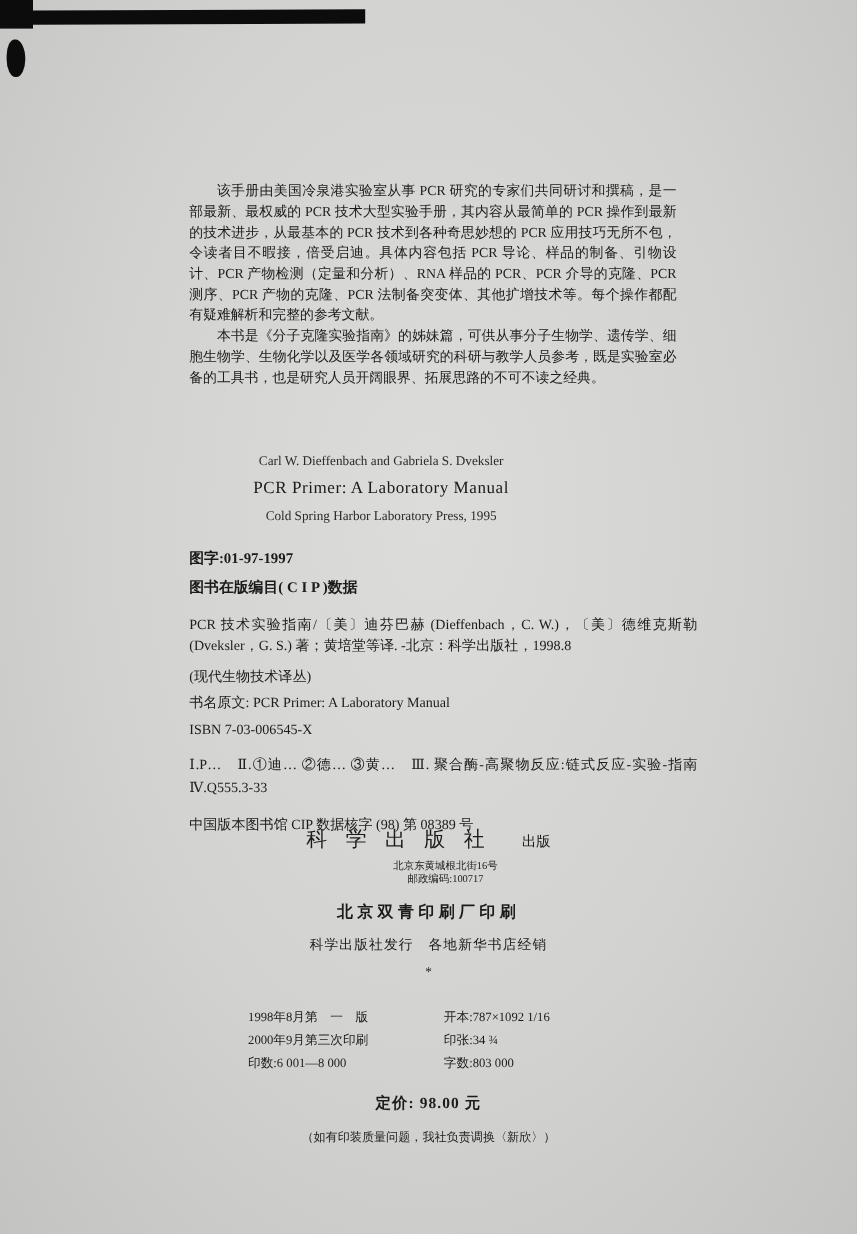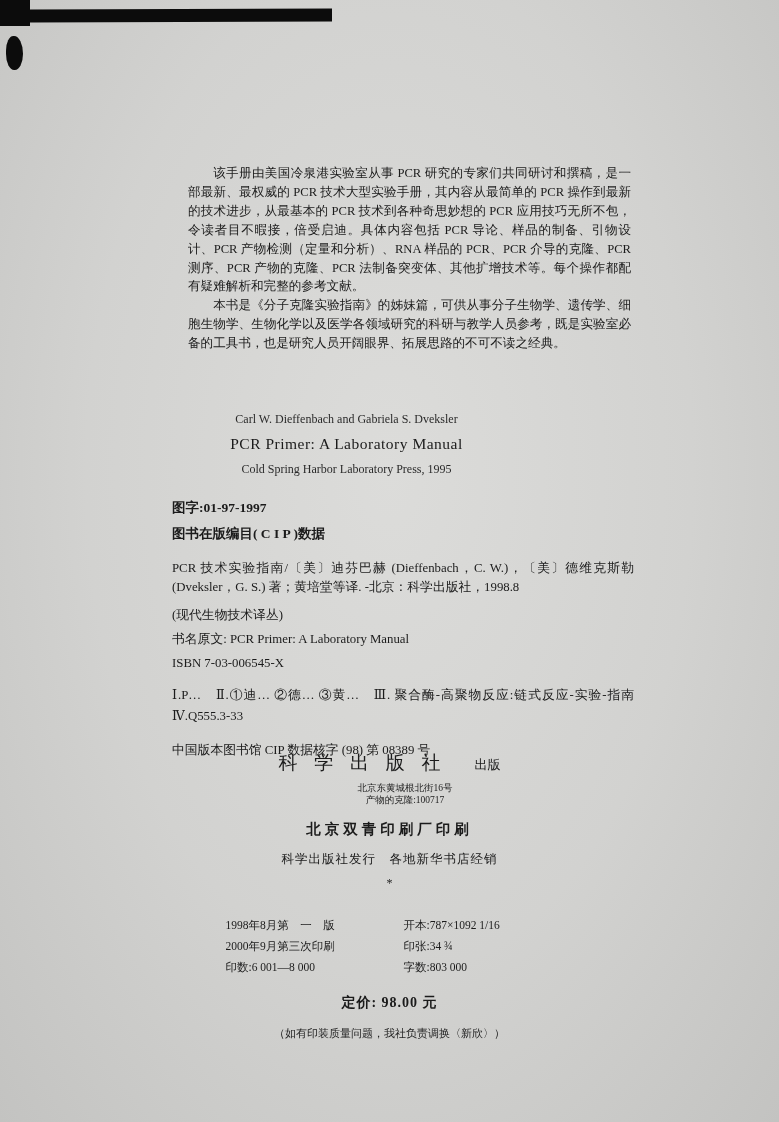--- a/index.html
+++ b/index.html
@@ -23,21 +23,21 @@
 
   .abs{position:absolute;}
 
   .intro-title{
     left:0;top:134px;width:779px;
     text-align:center;
     font-size:17px;font-weight:bold;
     letter-spacing:10px;
   }
   .intro-body{
-    left:188px;top:164px;width:443px;
+    left:172px;top:164px;width:443px;
     font-size:12.6px;line-height:18.9px;
     text-align:justify;
   }
   .intro-body p{margin:0;text-indent:2em;}
 
   .orig-block{
     left:0;top:412px;width:693px;text-align:center;
   }
   .orig-authors{font-size:12px;color:#2a2a2a;margin:0 0 8px 0;}
   .orig-title{font-size:15.5px;color:#1a1a1a;margin:0 0 9px 0;letter-spacing:0.5px;}
@@ -107,21 +107,21 @@
     <p class="cip-class">Ⅰ.P…　Ⅱ.①迪… ②德… ③黄…　Ⅲ. 聚合酶-高聚物反应:链式反应-实验-指南　Ⅳ.Q555.3-33</p>
     <p class="cip-registry">中国版本图书馆 CIP 数据核字 (98) 第 08389 号</p>
   </div>
 
   <div class="abs colophon">
     <p class="pub-line">
       <span class="pub-name">科 学 出 版 社</span>
       <span class="pub-suffix">出版</span>
     </p>
     <p class="pub-addr">北京东黄城根北街16号</p>
-    <p class="pub-post">产物的克隆:100717</p>
+    <p class="pub-post">邮政编码:100717</p>
     <p class="printer">北京双青印刷厂印刷</p>
     <p class="distribution">科学出版社发行　各地新华书店经销</p>
     <p class="star">*</p>
 
     <div class="print-rows">
       <div class="print-row">
         <span class="cell-l">1998年8月第　一　版</span>
         <span class="cell-r">开本:787×1092 1/16</span>
       </div>
       <div class="print-row">

